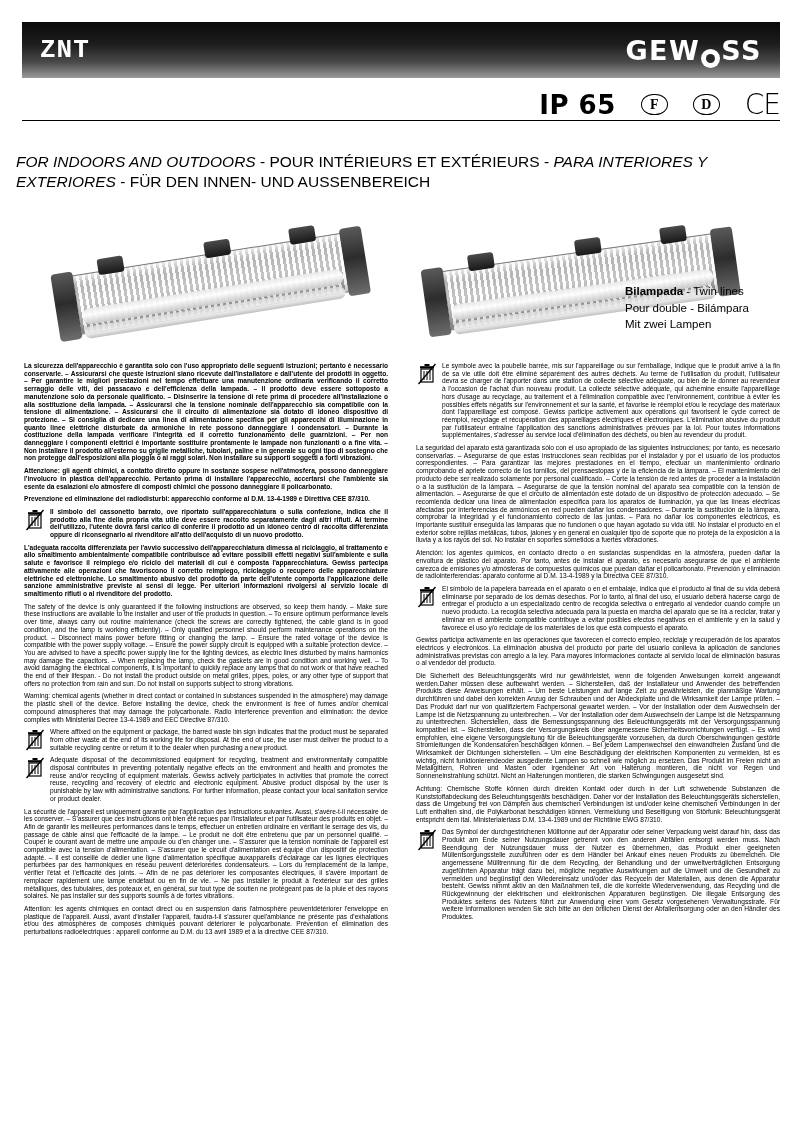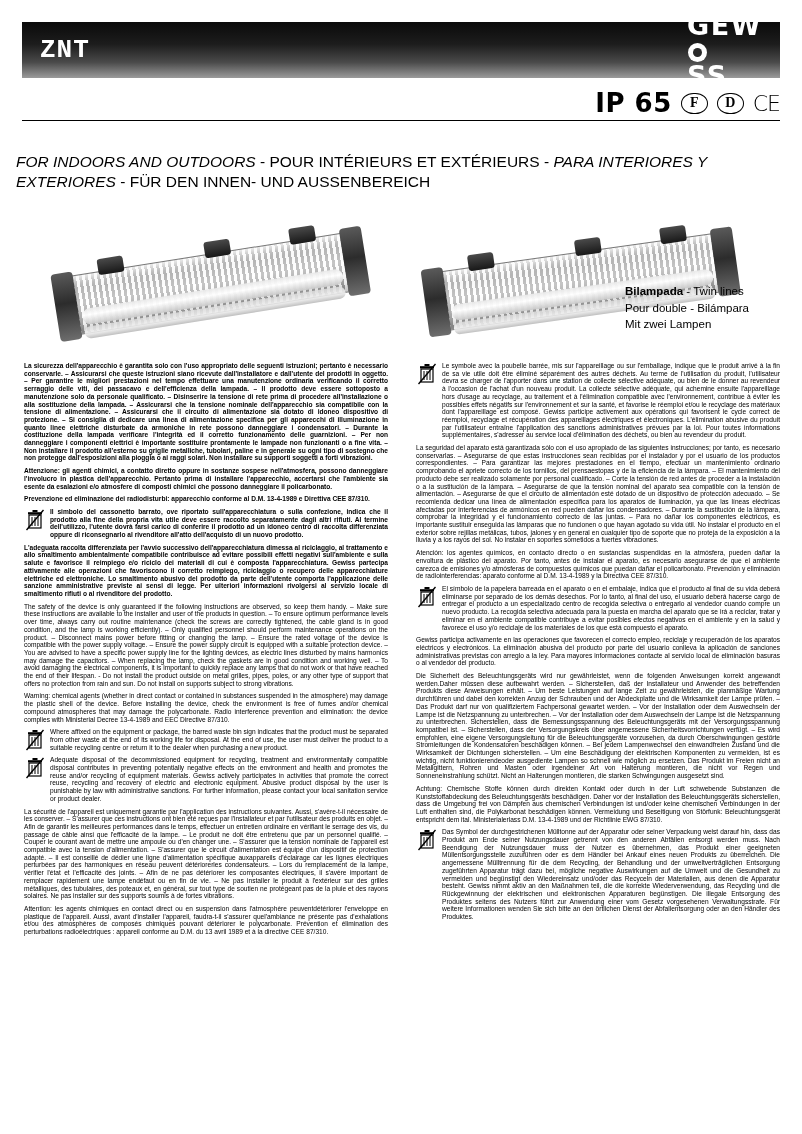--- a/index.html
+++ b/index.html
@@ -33,22 +33,21 @@
     font-size: 26px;
     letter-spacing: 1px;
   }
   .brand-right {
     color: #fff;
     font-family: "DejaVu Sans", sans-serif;
     font-weight: bold;
     font-size: 27px;
     letter-spacing: 1.5px;
     display: flex;
-    align-items: flex-start;
-    flex-direction: column;
+    align-items: flex-end;
   }
   .brand-right .oval {
     display: inline-block;
     width: 19px; height: 19px;
     border-radius: 50%;
     background: #fff;
     position: relative;
     margin: 0 1px;
     top: 2px;
   }
@@ -60,40 +59,40 @@
     border-radius: 50%;
     background: #2a2a2a;
   }
 
   
   .ip-row {
     position: absolute;
     right: 22px; top: 88px;
     display: flex;
     align-items: center;
-    gap: 9px;
+    gap: 25px;
   }
   .ip-code {
     font-family: "DejaVu Sans", sans-serif;
     font-weight: bold;
     font-size: 26px;
     letter-spacing: 0.5px;
   }
   .mark-box {
     width: 27px; height: 21px;
     border: 1.6px solid #000;
     border-radius: 13px 13px 13px 13px / 11px 11px 11px 11px;
     display: flex; align-items: center; justify-content: center;
     font-family: "Liberation Serif", serif;
     font-weight: bold;
     font-size: 14px;
   }
   .ce-mark {
     font-family: "DejaVu Sans", sans-serif;
-    font-size: 22px;
+    font-size: 28px;
     letter-spacing: -1px;
     font-weight: 300;
   }
 
   .rule {
     position: absolute;
     left: 22px; top: 120px;
     width: 758px;
     border-top: 1.4px solid #000;
   }

